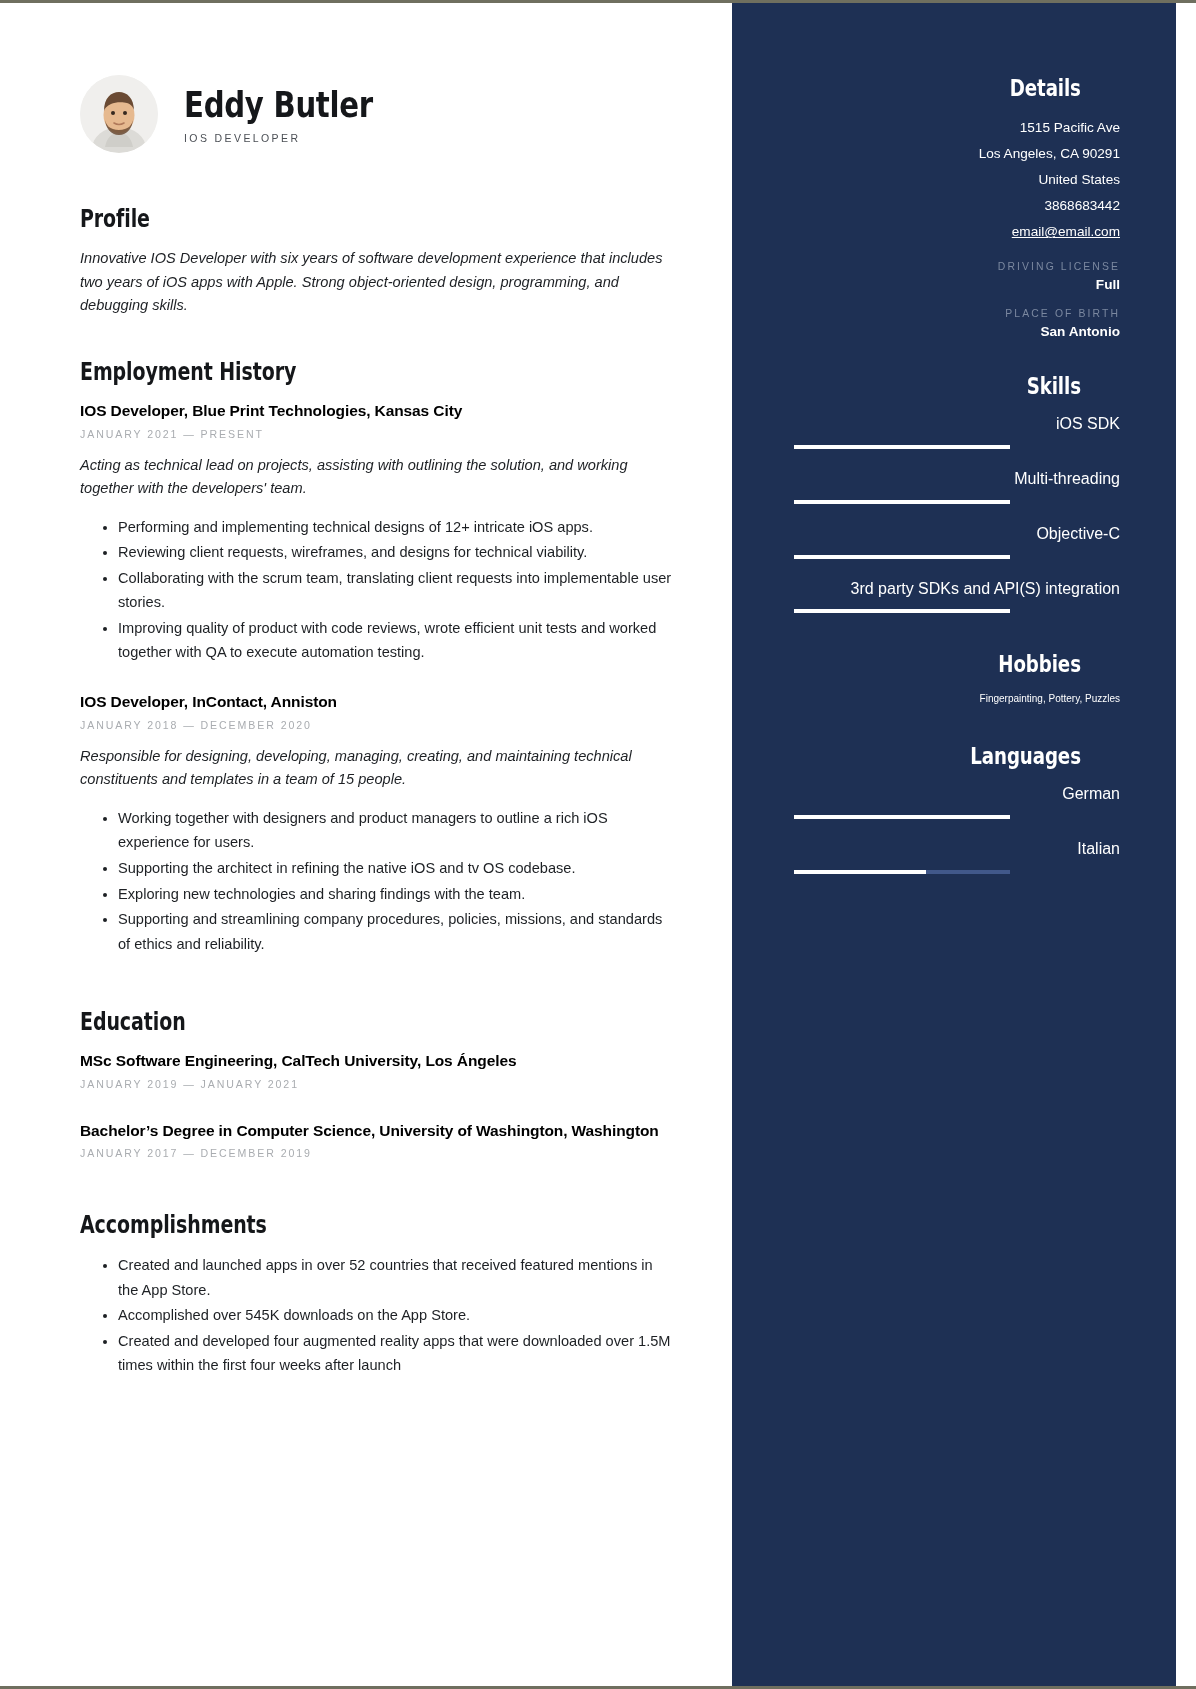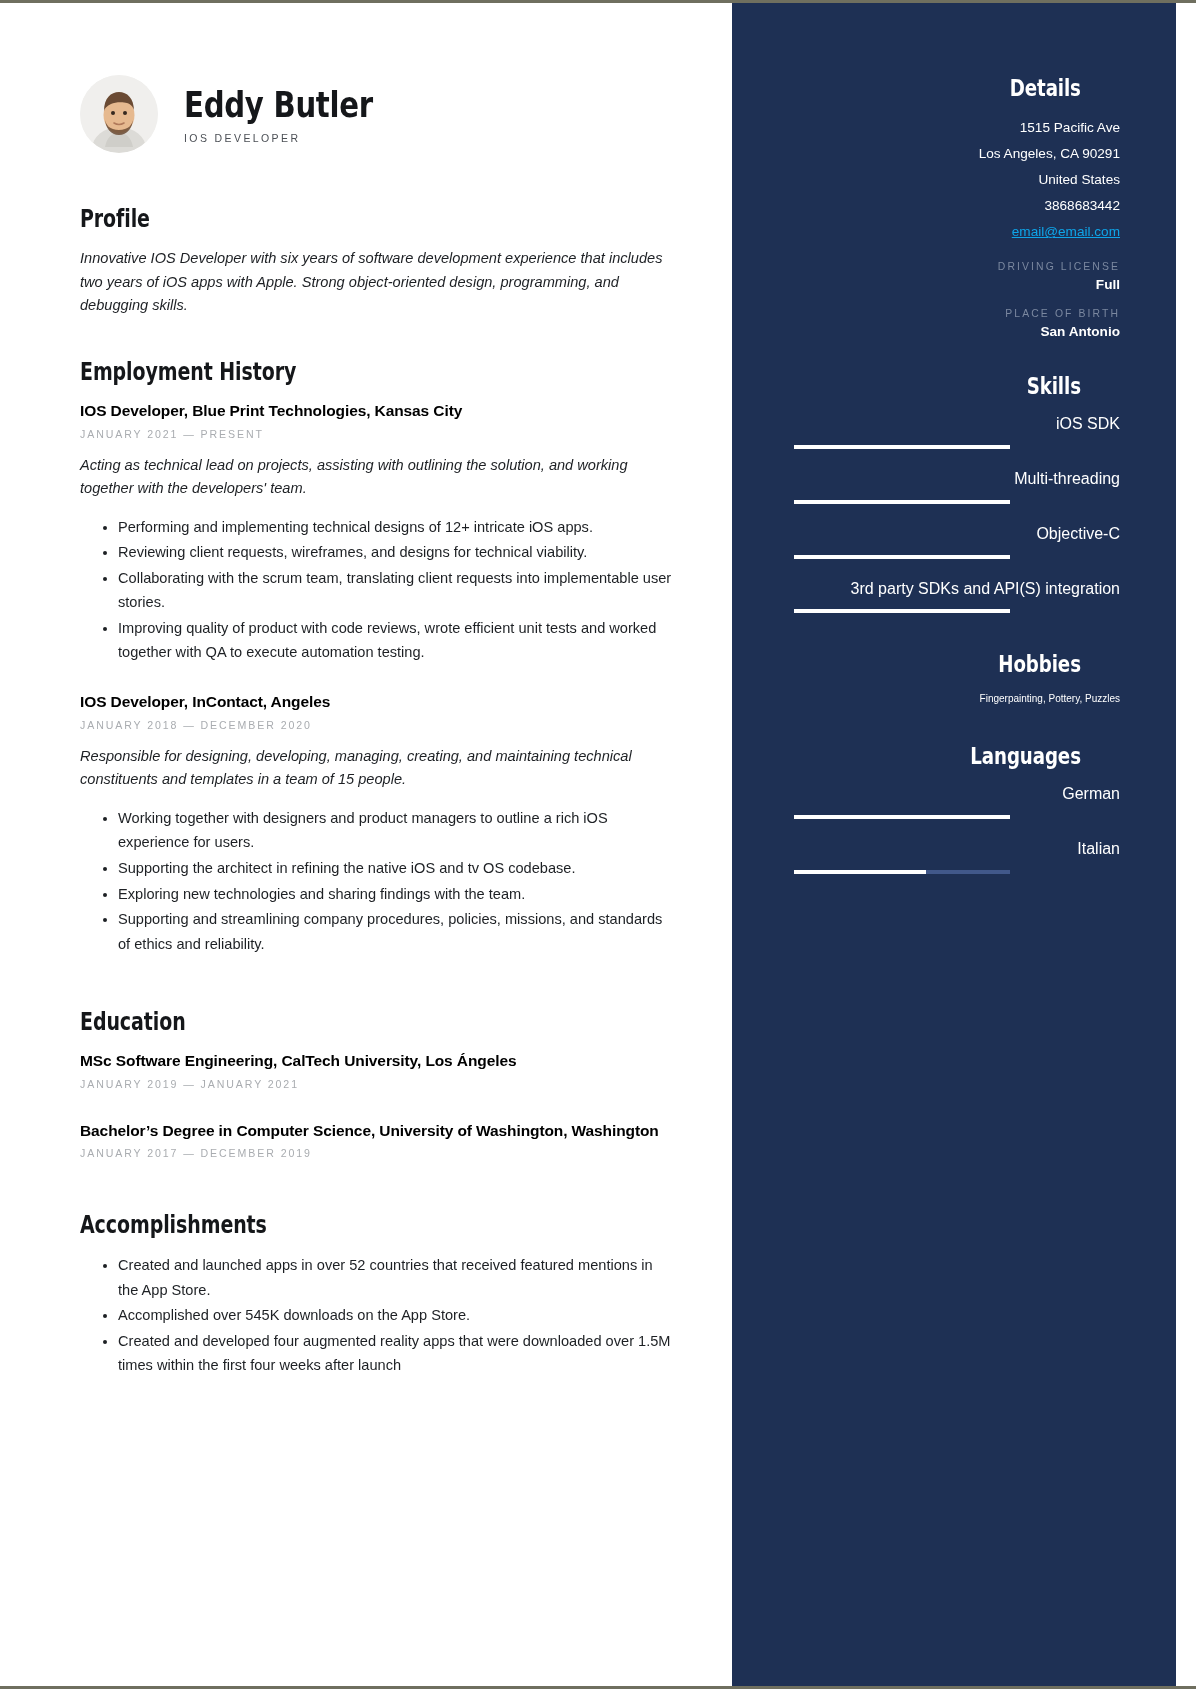--- a/index.html
+++ b/index.html
@@ -137,21 +137,21 @@
     transform-origin: left center;
   }
   .sb-line {
     font-size: 13.6px;
     line-height: 1.92;
     color: #ffffff;
   }
   .sb-link {
     font-size: 13.6px;
     line-height: 1.92;
-    color: #0ea5e9;
+    color: #ffffff;
     display: inline-block;
   }
   .sb-label {
     margin-top: 16px;
     font-size: 10.4px;
     letter-spacing: 2.1px;
     text-transform: uppercase;
     color: #7b88a0;
   }
   .sb-value {
@@ -235,21 +235,21 @@
         <div class="entry-desc">Acting as technical lead on projects, assisting with outlining the solution, and working together with the developers' team.</div>
         <ul class="bullets">
           <li>Performing and implementing technical designs of 12+ intricate iOS apps.</li>
           <li>Reviewing client requests, wireframes, and designs for technical viability.</li>
           <li>Collaborating with the scrum team, translating client requests into implementable user stories.</li>
           <li>Improving quality of product with code reviews, wrote efficient unit tests and worked together with QA to execute automation testing.</li>
         </ul>
       </div>
 
       <div class="entry">
-        <div class="entry-title">IOS Developer, InContact, Angeles</div>
+        <div class="entry-title">IOS Developer, InContact, Anniston</div>
         <div class="entry-date">JANUARY 2018 — DECEMBER 2020</div>
         <div class="entry-desc">Responsible for designing, developing, managing, creating, and maintaining technical constituents and templates in a team of 15 people.</div>
         <ul class="bullets">
           <li>Working together with designers and product managers to outline a rich iOS experience for users.</li>
           <li>Supporting the architect in refining the native iOS and tv OS codebase.</li>
           <li>Exploring new technologies and sharing findings with the team.</li>
           <li>Supporting and streamlining company procedures, policies, missions, and standards of ethics and reliability.</li>
         </ul>
       </div>
     </div>

